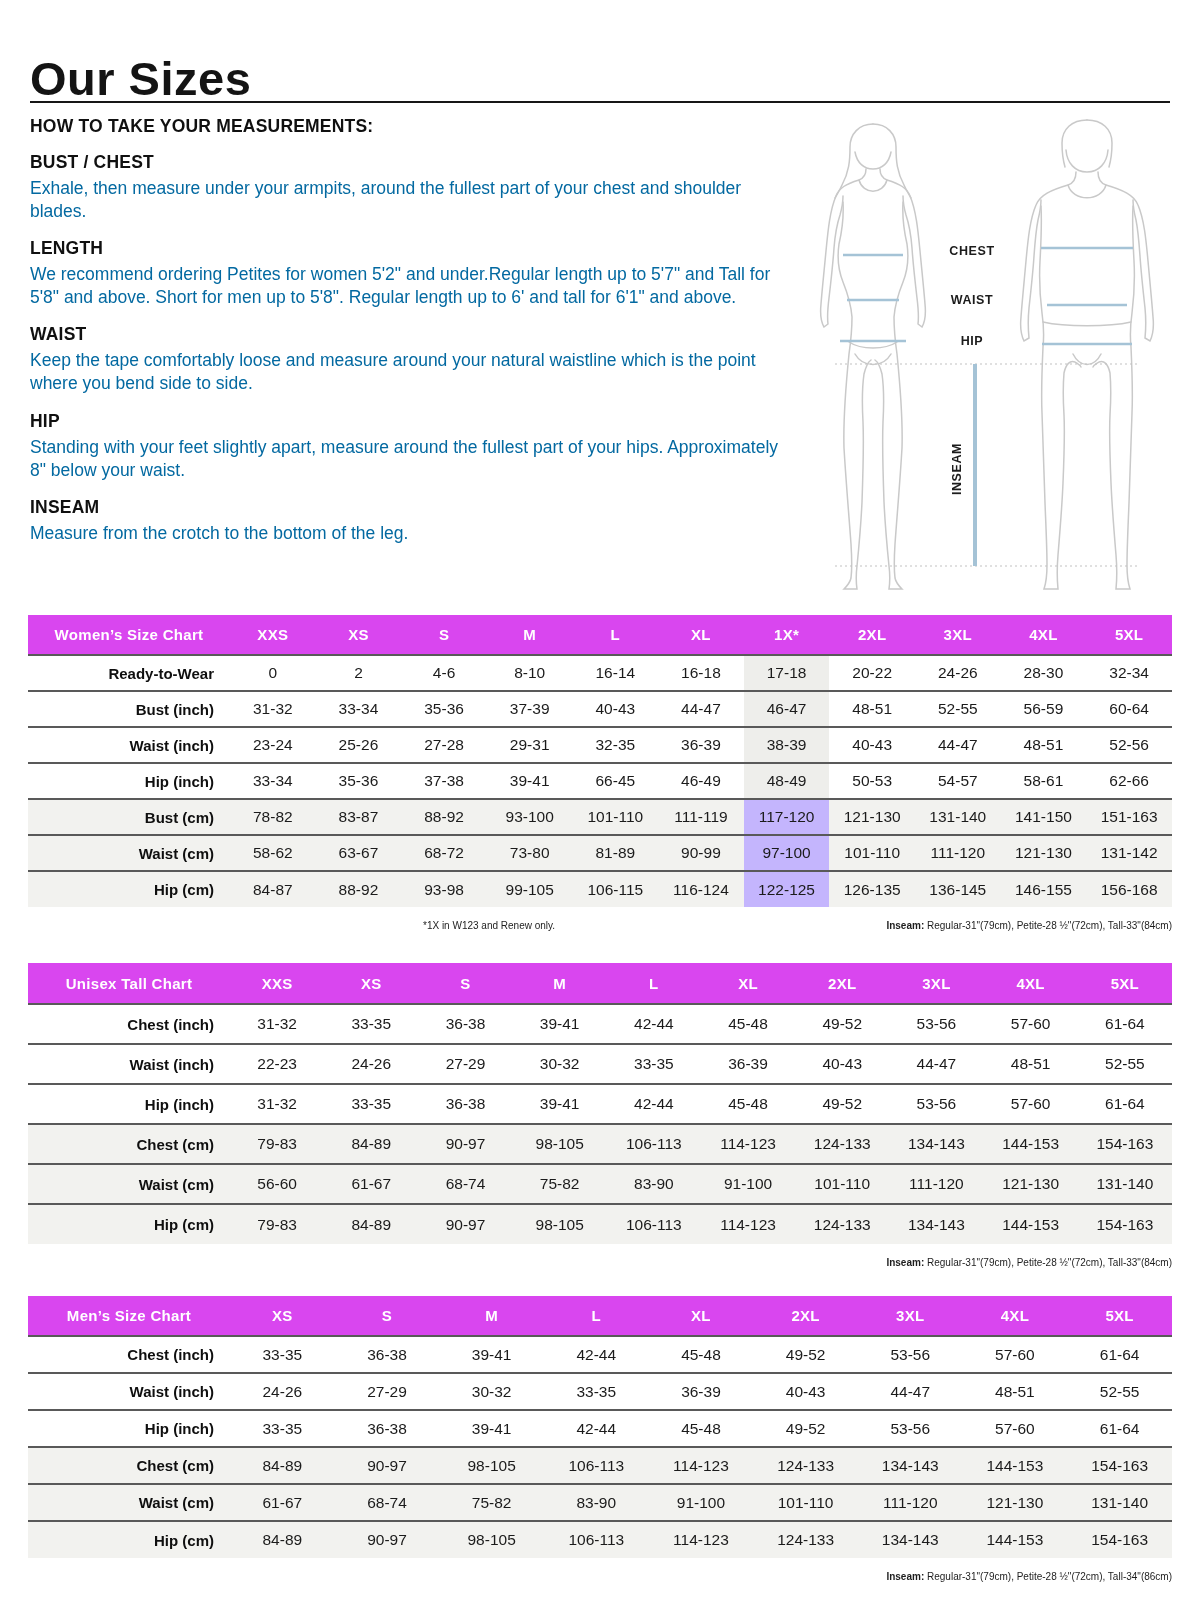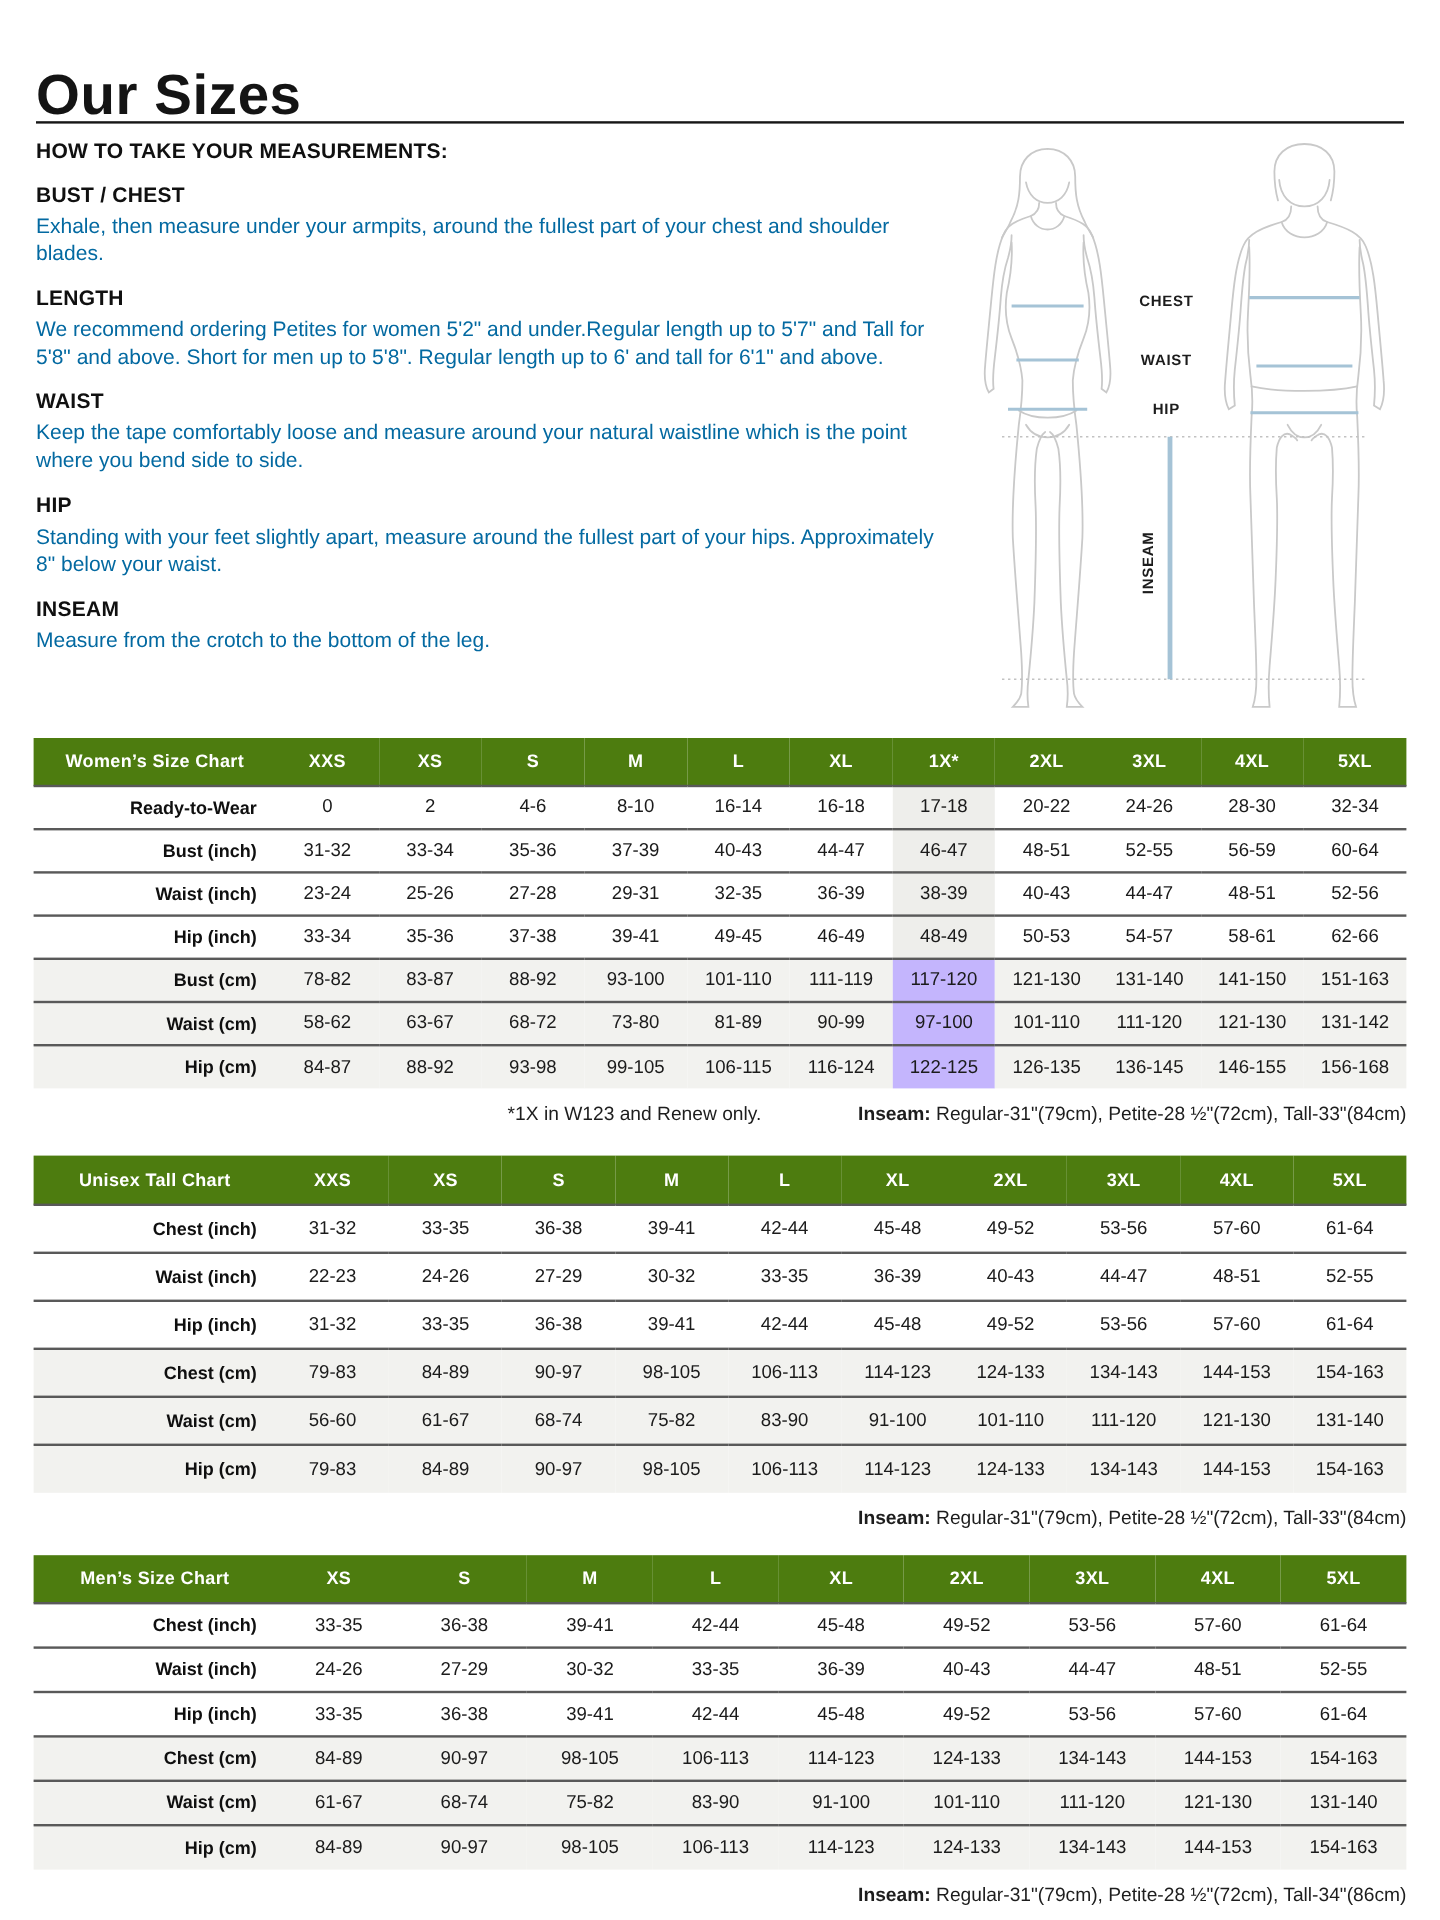--- a/index.html
+++ b/index.html
@@ -16,33 +16,33 @@
   .figure{position:absolute;left:785px;top:114px;width:385px;height:480px;}
   .figure svg{display:block;}
   .fig-label{font-family:"Liberation Sans",sans-serif;font-weight:bold;font-size:12.5px;fill:#1c1c1c;letter-spacing:.6px;}
 
   .tbl-block{position:absolute;left:28px;width:1144px;}
   #women-block{top:615px;}
   #unisex-block{top:963px;}
   #men-block{top:1296px;}
 
   table.sizes{width:100%;border-collapse:collapse;table-layout:fixed;}
-  .sizes thead th{background:#4d7c0f;color:#ffffff;font-weight:bold;font-size:15px;letter-spacing:.3px;text-align:center;}
+  .sizes thead th{background:#d946ef;color:#ffffff;font-weight:bold;font-size:15px;letter-spacing:.3px;text-align:center;}
   .sizes thead th.tl{width:200px;text-align:center;}
   .t-women thead th{height:37px;}  .t-women tbody tr{height:36px;}
   .t-unisex thead th{height:38px;} .t-unisex tbody tr{height:40px;}
   .t-men thead th{height:37px;}    .t-men tbody tr{height:37px;}
   .sizes tbody tr{border-top:2px solid #595959;}
   .sizes tbody th.rl{text-align:right;padding-right:16px;font-size:15px;font-weight:bold;color:#0f0f0f;}
   .sizes td{text-align:center;font-size:15.5px;color:#1b1b1b;}
   tr.shaded th.rl, tr.shaded td{background:#f2f2ef;}
   td.hl{background:#eeeeeb;}
   tr.shaded td.hl{background:#c4b5fd;}
 
-  .footnote{display:flex;align-items:flex-start;margin-top:13px;font-size:16px;color:#1d1d1d;}
+  .footnote{display:flex;align-items:flex-start;margin-top:13px;font-size:10px;color:#1d1d1d;}
   .footnote .note{margin-left:395px;}
   .footnote .inseam{margin-left:auto;}
   .footnote b{font-weight:bold;}
 </style>
 </head>
 <body>
 
 <h1 class="page-title">Our Sizes</h1>
 <div class="title-rule"></div>
 
@@ -176,21 +176,21 @@
           <td>44-47</td>
           <td>48-51</td>
           <td>52-56</td>
         </tr>
         <tr>
           <th class="rl">Hip (inch)</th>
           <td>33-34</td>
           <td>35-36</td>
           <td>37-38</td>
           <td>39-41</td>
-          <td>49-45</td>
+          <td>66-45</td>
           <td>46-49</td>
           <td class="hl">48-49</td>
           <td>50-53</td>
           <td>54-57</td>
           <td>58-61</td>
           <td>62-66</td>
         </tr>
         <tr class="shaded">
           <th class="rl">Bust (cm)</th>
           <td>78-82</td>

